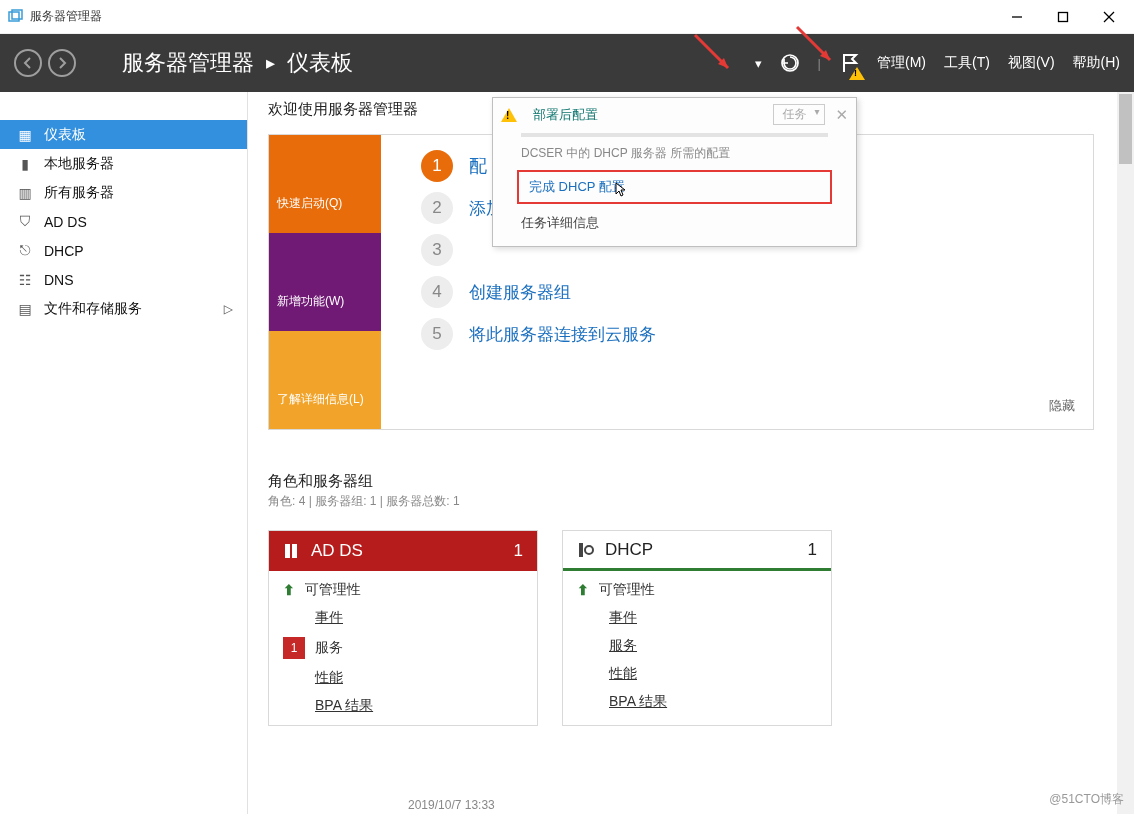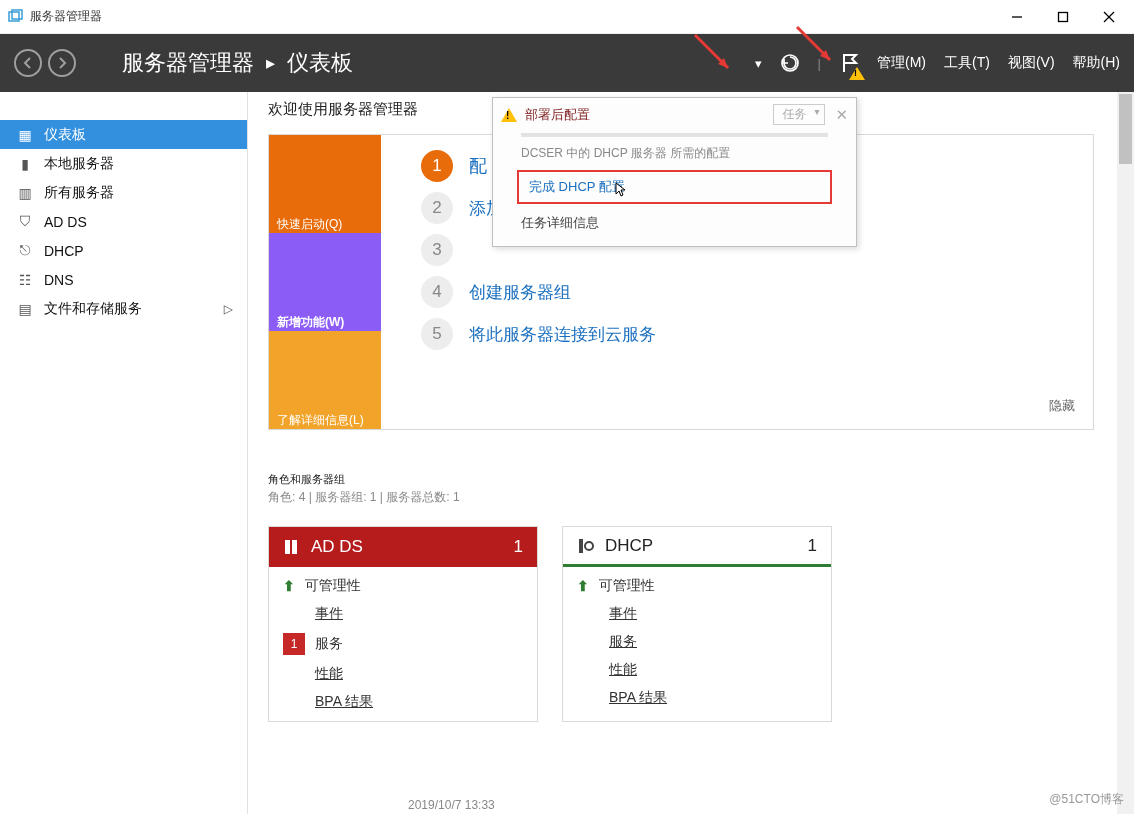--- a/index.html
+++ b/index.html
@@ -110,43 +110,43 @@
   }
   .welcome-panel {
     position:absolute;
     left:20px; top:42px; right:40px; height:296px;
     border:1px solid #d9d9d9;
     background:#fff;
     display:flex;
   }
   .tiles { width:112px; display:flex; flex-direction:column;}
   .tile {
-    flex:1; display:flex; align-items:flex-end; padding:0 8px;
+    flex:1; display:flex; align-items:flex-end; padding:21px 8px;
     color:#fff; font-size:12px;
   }
   .tile.orange { background:#e86c0a;}
-  .tile.amber { background:#8b5cf6;font-weight:bold;}
+  .tile.amber { background:#701a75;}
   .tile.amber2 { background:#f2a42a;}
   .step-list { flex:1; padding:10px 0 0 40px; position:relative;}
   .step-row { display:flex; align-items:center; gap:16px; height:42px;}
   .num-badge {
     width:32px;height:32px;border-radius:50%;
     display:flex;align-items:center;justify-content:center;
     font-size:17px;color:#888;border:1px solid transparent;
   }
   .step-row.first .num-badge { background:#e86c0a; color:#fff;}
   .step-row.grey .num-badge { background:#ededed; color:#888;}
   .step-link { color:#1a6fbf; font-size:17px;}
   .step-row.first .step-link { color:#1a6fbf; font-size:18px; font-weight:400;}
   .hide-link { position:absolute; right:18px; bottom:14px; color:#666; font-size:13px;}
 
   .section2 {
     position:absolute; left:20px; top:380px; right:40px;
   }
-  .section2 .sec-title { font-size:11px; color:#222; }
+  .section2 .sec-title { font-size:15px; color:#222; }
   .section2 .sec-sub { font-size:12px; color:#888; margin-top:2px;}
   .role-cards {
     display:flex; gap:24px; margin-top:20px;
   }
   .role-card {
     width:270px; border:1px solid #d9d9d9; background:#fff;
     display:flex; flex-direction:column;
   }
   .role-hdr {
     height:40px; display:flex; align-items:center; padding:0 14px;
@@ -175,21 +175,21 @@
     z-index:50;
   }
   .notif-top {
     display:flex; align-items:center; padding:6px 8px;
   }
   .warn-tri {
     width:0;height:0;border-left:8px solid transparent;border-right:8px solid transparent;
     border-bottom:14px solid #ffc107; position:relative; margin-right:8px;
   }
   .warn-tri::after { content:"!"; position:absolute; left:-3px; top:2px; font-size:10px; color:#000; font-weight:bold;}
-  .notif-title { font-size:13px; color:#7f1d1d; }
+  .notif-title { font-size:13px; color:#0f766e;margin-left:8px; }
   .notif-tasks-btn {
     margin-left:auto; border:1px solid #ccc; color:#aaa; font-size:12px;
     padding:1px 18px 1px 8px; position:relative;
   }
   .notif-tasks-btn::after{
     content:"▾"; position:absolute; right:5px; top:1px; font-size:10px; color:#aaa;
   }
   .notif-close { color:#aaa; margin-left:10px; font-size:15px;}
   .notif-progress {
     height:4px; background:#e3e3e3; margin: 2px 28px 8px 28px;

